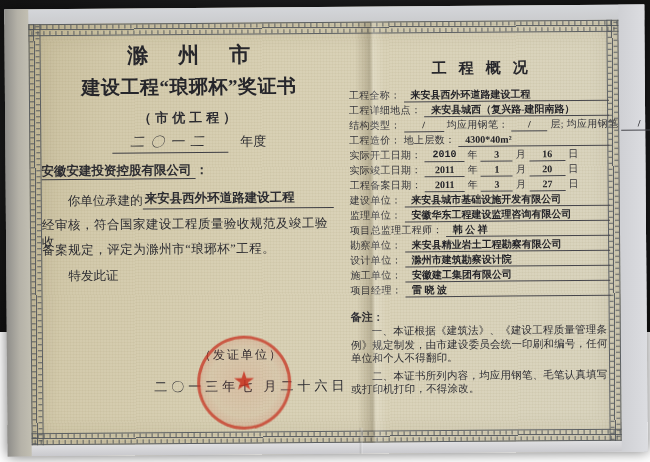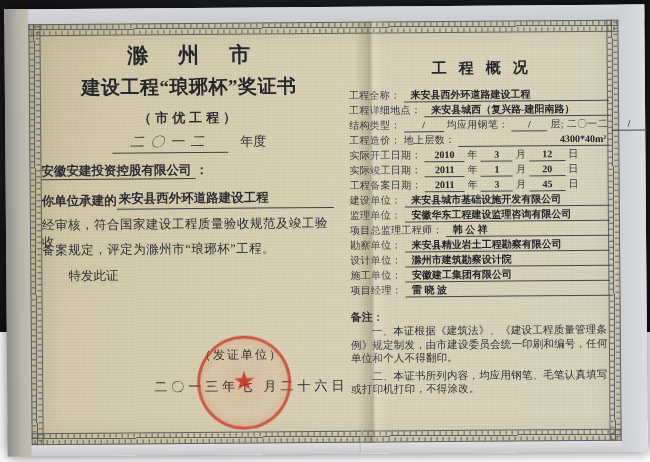--- a/index.html
+++ b/index.html
@@ -59,21 +59,21 @@
   .main-title{position:absolute;left:-6px;top:51px;width:312px;text-align:center;
     font-size:19px;font-weight:bold;letter-spacing:.5px;color:#26262b;}
   .subtitle{position:absolute;left:0;top:86px;width:300px;text-align:center;
     font-size:13px;letter-spacing:4px;font-weight:bold;}
   .year-line{position:absolute;left:0;top:110px;width:300px;text-align:center;font-size:14px;}
   .year-val{display:inline-block;border-bottom:1.2px solid #3e3e44;padding:0 18px 1px;letter-spacing:6px;font-style:italic;}
   .year-suffix{margin-left:12px;font-size:13px;}
   .awardee-line{position:absolute;left:2px;top:139px;width:292px;font-size:12.5px;font-weight:bold;}
   .awardee{border-bottom:1.2px solid #3e3e44;padding:0 4px 1px 0;}
   .b1{position:absolute;left:2px;top:167px;width:292px;display:flex;align-items:flex-end;font-size:12.5px;}
-  .b1 .intro{white-space:nowrap;font-weight:bold;}
+  .b1 .intro{white-space:nowrap;padding-left:26px;}
   .b1 .proj{flex:1;border-bottom:1.2px solid #3e3e44;font-weight:bold;padding:0 0 1px 2px;white-space:nowrap;}
   .b2{position:absolute;left:2px;top:193px;width:294px;font-size:12.5px;letter-spacing:.5px;}
   .b3{position:absolute;left:2px;top:218px;width:294px;font-size:12.5px;letter-spacing:.5px;}
   .b4{position:absolute;left:2px;top:244px;width:294px;font-size:12.5px;padding-left:26px;box-sizing:border-box;}
   .issuer{position:absolute;left:120px;top:324px;width:160px;text-align:center;font-size:12px;letter-spacing:2px;}
   .date-line{position:absolute;left:90px;top:355px;width:240px;text-align:center;
     font-size:13px;letter-spacing:4px;color:#2a2a30;}
   
   .seal{position:absolute;left:156px;top:313px;width:88px;height:88px;border-radius:50%;
     border:3px solid rgba(198,50,32,.72);
@@ -84,21 +84,21 @@
   
   .page-right{position:absolute;left:320px;top:0;width:262px;height:421px;color:#2e2e34;}
   .ov-header{position:absolute;left:0;top:38px;width:262px;text-align:center;
     font-size:15px;font-weight:bold;letter-spacing:12px;padding-left:12px;box-sizing:border-box;color:#26262b;}
   .rows{position:absolute;left:0;top:66px;width:260px;}
   .orow{display:flex;align-items:flex-end;height:15px;font-size:10px;column-gap:3px;}
   .orow .lb{white-space:nowrap;line-height:14px;color:#34343a;letter-spacing:.3px;}
   .orow .uv{border-bottom:1px solid #46464c;font-weight:bold;text-align:center;
     line-height:13px;white-space:nowrap;color:#232328;min-width:30px;padding:0 3px;}
   .orow .uv.grow{flex:1;text-align:left;padding-left:7px;}
-  .orow .uv.grow.ctr{text-align:right;}
+  .orow .uv.grow.ctr{text-align:left;}
   .notes-label{position:absolute;left:0;top:288px;font-size:11px;font-weight:bold;}
   .notes{position:absolute;left:0;top:303px;width:260px;font-size:10.5px;line-height:13.5px;}
   .note{margin:0 0 4px 0;text-indent:2em;letter-spacing:.2px;}
 </style>
 </head>
 <body>
 
 <div class="stage">
   <div class="paper">
     <div class="margin-top"></div>
@@ -145,54 +145,54 @@
             </div>
             <div class="orow">
               <span class="lb">工程详细地点：</span>
               <span class="uv grow">来安县城西（复兴路-建阳南路）</span>
             </div>
             <div class="orow">
               <span class="lb">结构类型：</span>
               <span class="uv" style="min-width: 34px;">/</span>
               <span class="lb">均应用钢笔：</span>
               <span class="uv" style="min-width: 30px;">/</span>
-              <span class="lb">层; 二〇一二</span>
+              <span class="lb">层; 均应用钢笔</span>
               <span class="uv" style="min-width: 30px;">/</span>
               <span class="lb">层</span>
             </div>
             <div class="orow">
               <span class="lb">工程造价：</span>
               <span class="lb">地上层数：</span>
               <span class="uv ctr grow">4300*40m²</span>
             </div>
             <div class="orow">
               <span class="lb">实际开工日期：</span>
-              <span class="uv" style="min-width: 34px;">2010</span>
+              <span class="uv" style="min-width: 34px; font-family: Liberation Mono, monospace;">2010</span>
               <span class="lb">年</span>
               <span class="uv" style="min-width: 26px;">3</span>
               <span class="lb">月</span>
-              <span class="uv" style="min-width: 30px;">12</span>
+              <span class="uv" style="min-width: 30px;">16</span>
               <span class="lb">日</span>
             </div>
             <div class="orow">
               <span class="lb">实际竣工日期：</span>
               <span class="uv" style="min-width: 34px;">2011</span>
               <span class="lb">年</span>
               <span class="uv" style="min-width: 26px;">1</span>
               <span class="lb">月</span>
               <span class="uv" style="min-width: 30px;">20</span>
               <span class="lb">日</span>
             </div>
             <div class="orow">
               <span class="lb">工程备案日期：</span>
               <span class="uv" style="min-width: 34px;">2011</span>
               <span class="lb">年</span>
               <span class="uv" style="min-width: 26px;">3</span>
               <span class="lb">月</span>
-              <span class="uv" style="min-width: 30px;">45</span>
+              <span class="uv" style="min-width: 30px;">27</span>
               <span class="lb">日</span>
             </div>
             <div class="orow">
               <span class="lb">建设单位：</span>
               <span class="uv grow">来安县城市基础设施开发有限公司</span>
             </div>
             <div class="orow">
               <span class="lb">监理单位：</span>
               <span class="uv grow">安徽华东工程建设监理咨询有限公司</span>
             </div>

